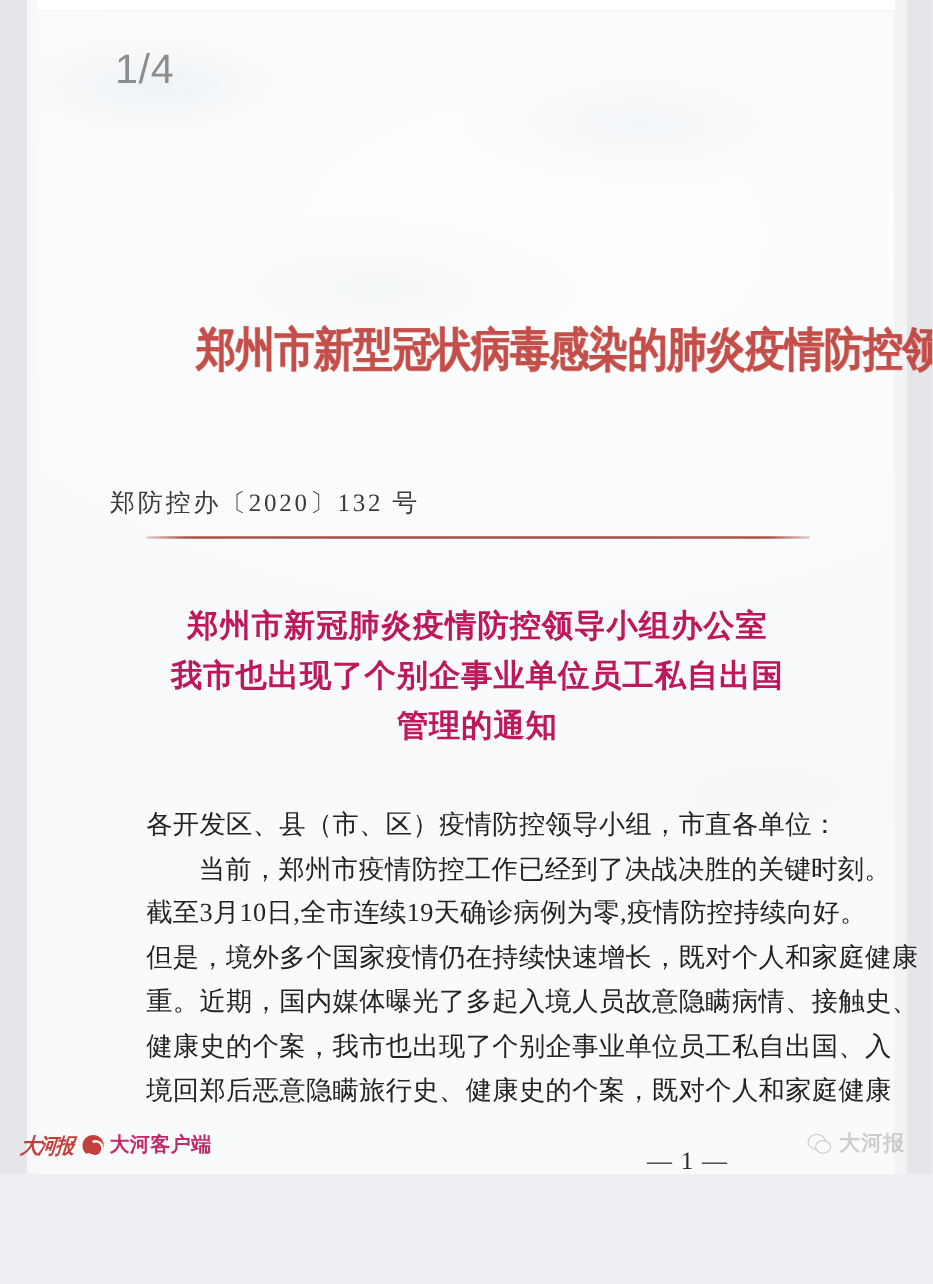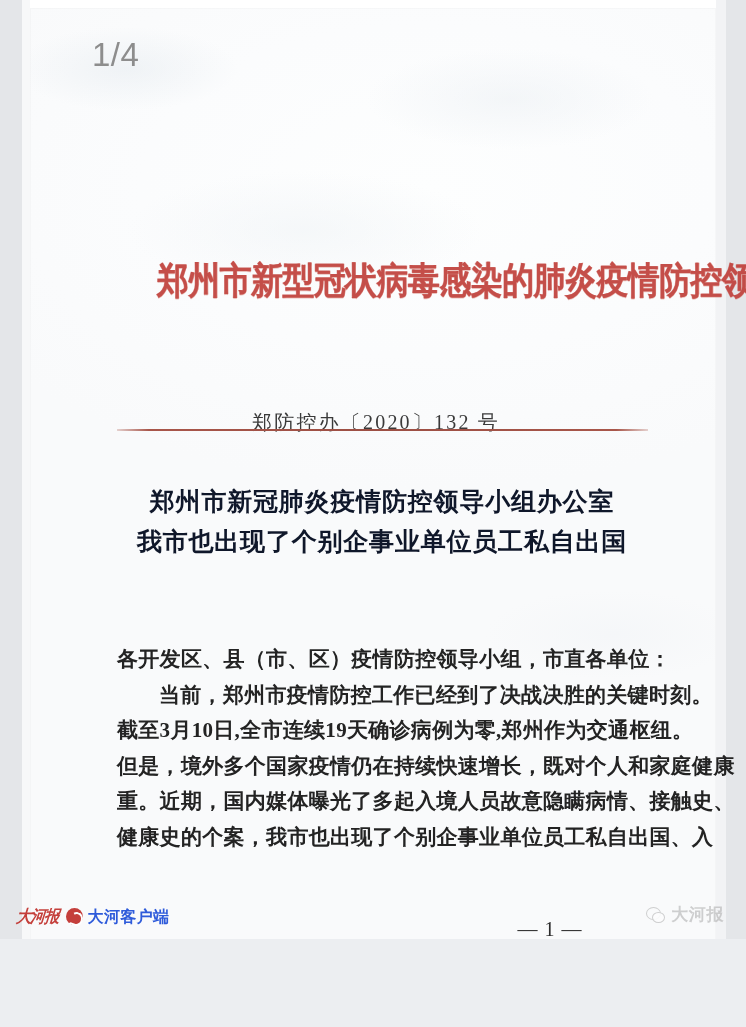--- a/index.html
+++ b/index.html
@@ -84,23 +84,23 @@
     text-shadow:
       0.6px 0 0 rgba(212,110,100,0.75),
       -0.6px 0 0 rgba(192,65,60,0.5),
       0 0.7px 0 rgba(215,130,120,0.5);
     opacity: 0.93;
   }
 
   .docnum {
     position: absolute;
     left: 88px;
-    top: 409px;
+    top: 389px;
     width: 576px;
-    text-align: center;
+    text-align: left;
     font-size: 20px;
     letter-spacing: 2.2px;
     color: #3a3a3a;
   }
 
   .redline {
     position: absolute;
     left: 117px;
     top: 429px;
     width: 531px;
@@ -110,35 +110,34 @@
 
   .doc-title {
     position: absolute;
     left: 112px;
     top: 482px;
     width: 540px;
     text-align: center;
     font-size: 25px;
     font-weight: 700;
     line-height: 40px;
-    color: #0f172a;
+    color: #be185d;
     letter-spacing: 0.8px;
   }
   .doc-title .tline { display: block; white-space: nowrap; }
 
   .body-text {
     position: absolute;
     left: 117px;
     top: 642px;
     width: 540px;
     font-size: 21px;
     line-height: 35.5px;
     color: #232323;
     letter-spacing: 0.3px;
-    font-weight: bold;
   }
   .body-text p { margin: 0; white-space: nowrap; }
   .body-text p.indent { text-indent: 42px; }
 
   .page-footer-num {
     position: absolute;
     left: 470px;
     top: 918px;
     width: 160px;
     text-align: center;
@@ -180,21 +179,21 @@
     width: 9px; height: 10px;
     border: 2px solid #fff;
     border-radius: 50% 50% 50% 0;
     border-left-color: transparent;
     transform: rotate(18deg);
   }
   .wm-left .wmtext {
     font-family: "Liberation Sans", "DejaVu Sans", sans-serif;
     font-size: 16px;
     font-weight: 700;
-    color: #1d4ed8;
+    color: #be185d;
     letter-spacing: 0.4px;
     line-height: 1;
   }
 
   .wm-right {
     position: absolute;
     right: 22px;
     bottom: 16px;
     display: flex;
     align-items: center;
@@ -244,29 +243,31 @@
     <span class="masthead-text">郑州市新型冠状病毒感染的肺炎疫情防控领导小组办公室文件</span>
   </div>
 
   <div class="docnum">郑防控办〔2020〕132 号</div>
 
   <div class="redline"></div>
 
   <div class="doc-title">
     <span class="tline">郑州市新冠肺炎疫情防控领导小组办公室</span>
     <span class="tline">我市也出现了个别企事业单位员工私自出国</span>
+    <span class="tline">管理的通知</span>
   </div>
 
   <div class="body-text">
     <p>各开发区、县（市、区）疫情防控领导小组，市直各单位：</p>
     <p class="indent">当前，郑州市疫情防控工作已经到了决战决胜的关键时刻。</p>
-    <p>截至3月10日,全市连续19天确诊病例为零,郑州作为交通枢纽。</p>
+    <p>截至3月10日,全市连续19天确诊病例为零,疫情防控持续向好。</p>
     <p>但是，境外多个国家疫情仍在持续快速增长，既对个人和家庭健康</p>
     <p>重。近期，国内媒体曝光了多起入境人员故意隐瞒病情、接触史、</p>
     <p>健康史的个案，我市也出现了个别企事业单位员工私自出国、入</p>
+    <p>境回郑后恶意隐瞒旅行史、健康史的个案，既对个人和家庭健康</p>
   </div>
 
   <div class="page-footer-num">— 1 —</div>
 
   <div class="wm-left">
     <span class="calli">大河报</span>
     <span class="spiral"></span>
     <span class="wmtext">大河客户端</span>
   </div>
 

